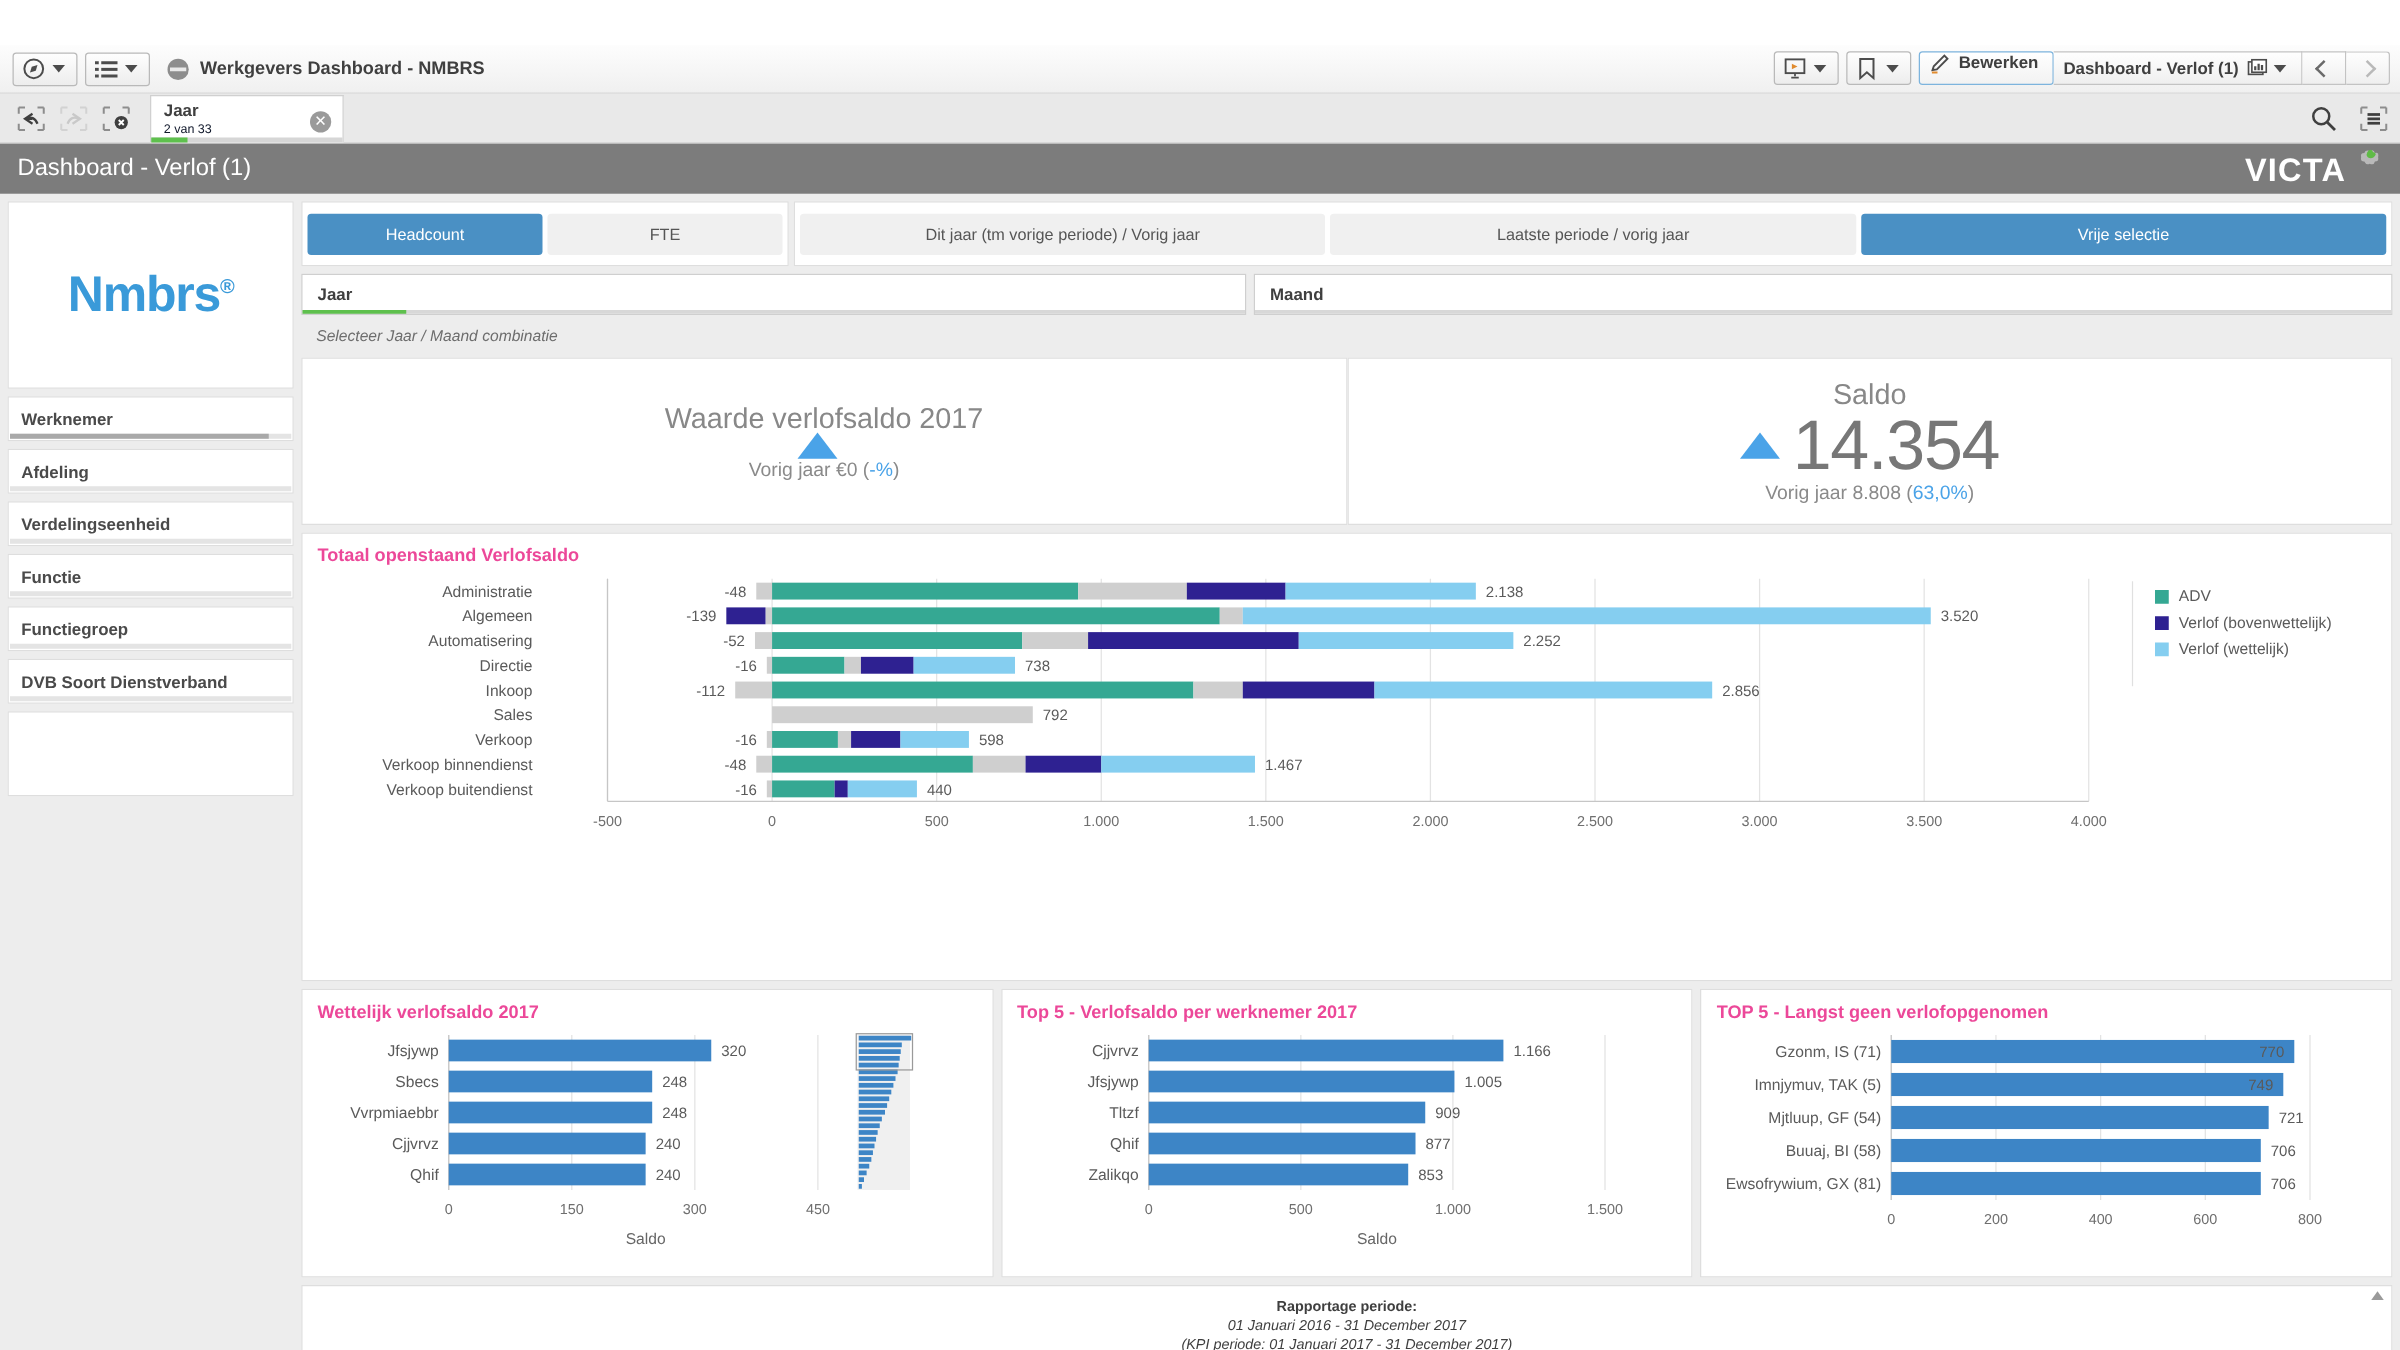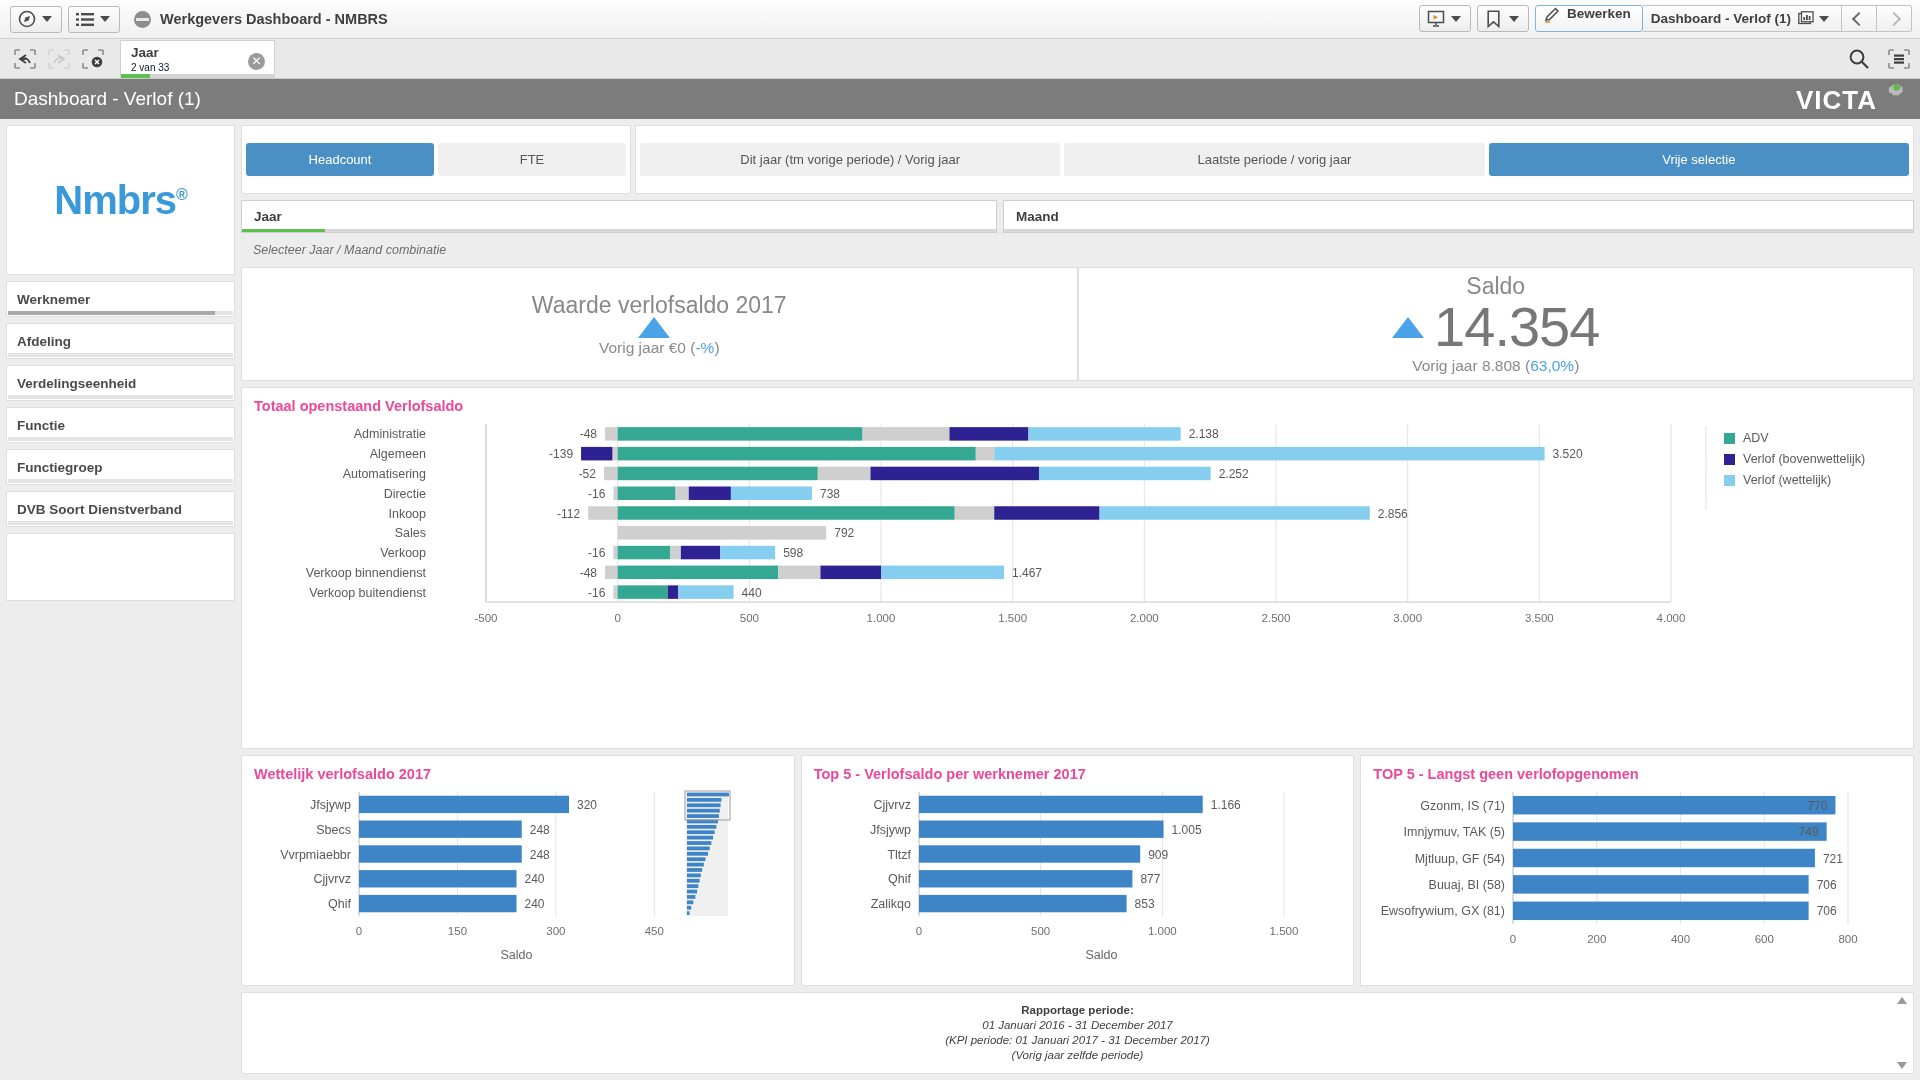--- a/index.html
+++ b/index.html
@@ -1,21 +1,21 @@
 <!DOCTYPE html>
 <html><head>
 <meta charset="utf-8">
 <style>
   * { box-sizing: border-box; margin:0; padding:0; }
   html,body { width:1920px; height:1080px; overflow:hidden;
     font-family:"Liberation Sans", sans-serif; background:#ffffff; }
 
   
   .topbar{height:39px;background:linear-gradient(#fdfdfd,#f0f0f0);
-    border-bottom:1px solid #cfcfcf;display:flex;align-items:center;padding:0 10px;position:relative;}
+    border-bottom:1px solid #cfcfcf;display:flex;align-items:center;padding:0 10px;position:relative;margin-top:36px;}
   .tb-btn{height:27px;border:1px solid #b9b9b9;border-radius:3px;
     background:linear-gradient(#fefefe,#ededed);display:flex;align-items:center;
     padding:0 5px;margin-right:6px;cursor:pointer;}
   .tb-btn .glyph{width:22px;height:22px;display:flex;align-items:center;justify-content:center;}
   .caret{width:0;height:0;border-left:5px solid transparent;border-right:5px solid transparent;
     border-top:6px solid #4c4c4c;margin:0 4px;}
   .app-title{display:flex;align-items:center;font-size:14.5px;font-weight:bold;color:#3f3f3f;margin-left:8px;}
   .app-dot{width:17px;height:17px;border-radius:50%;background:#8d8d8d;margin-right:9px;position:relative;}
   .app-dot:after{content:"";position:absolute;left:2px;top:7px;width:13px;height:3px;background:#e9e9e9;}
   .tb-right{position:absolute;right:8px;top:5px;display:flex;align-items:center;}
@@ -57,35 +57,35 @@
   .logo-card{height:150px;display:flex;align-items:center;justify-content:center;}
   .logo-txt{font-size:40px;font-weight:bold;color:#3a9ad9;letter-spacing:-1px;}
   .logo-txt sup{font-size:16px;vertical-align:super;}
   .filter{height:36px;padding:0 10px;display:flex;align-items:center;position:relative;cursor:pointer;}
   .filter span{font-size:13.5px;font-weight:bold;color:#4a4a4a;}
   .fbar{position:absolute;left:1px;right:1px;bottom:1px;height:4px;background:#e4e4e4;}
   .fbar i{display:block;height:100%;background:#a9a9a9;}
   .left-filler{flex:0 0 68px;}
 
   .right{flex:1;display:flex;flex-direction:column;gap:6px;}
-  .rowA{display:flex;gap:4px;height:69px;}
+  .rowA{display:flex;gap:4px;height:52px;}
   .btnpanel{background:#fff;border:1px solid #dedede;display:flex;align-items:center;padding:4px;gap:4px;}
   .p1{width:390px;} .p2{flex:1;}
   .seg{flex:1;height:33px;border-radius:3px;background:#f0f0f0;color:#555;font-size:13px;
     display:flex;align-items:center;justify-content:center;cursor:pointer;}
   .seg.on{background:#4a90c4;color:#fff;}
   .rowB{display:flex;gap:6px;height:33px;}
   .lb{background:#fff;border:1px solid #cfcfcf;height:33px;position:relative;display:flex;align-items:center;
     padding-left:12px;cursor:pointer;}
   .lb span{font-size:13.5px;font-weight:bold;color:#3f3f3f;}
   .lb .ul{position:absolute;left:0;right:0;bottom:0;height:3px;background:#d8d8d8;}
   .lb .ul i{display:block;height:100%;background:#5ec04d;}
   .hint{height:22px;display:flex;align-items:center;padding-left:12px;font-size:12.5px;color:#6d6d6d;font-style:italic;}
 
-  .kpirow{display:flex;gap:0;height:114px;}
+  .kpirow{display:flex;gap:0;height:134px;}
   .kpi{flex:1;background:#fff;border:1px solid #dedede;display:flex;flex-direction:column;
     align-items:center;justify-content:center;}
   .kpi .t{font-size:23px;color:#888;font-weight:300;margin-bottom:-2px;}
   .kpi .vrow{display:flex;align-items:center;}
   .tri{width:0;height:0;border-left:16px solid transparent;border-right:16px solid transparent;
     border-bottom:21px solid #4aa3e8;margin-right:10px;}
   .kpi .v{font-size:56px;color:#777;font-weight:300;line-height:58px;letter-spacing:-1px;}
   .kpi .s{font-size:15.5px;color:#8a8a8a;margin-top:1px;}
   .kpi .s b{color:#4aa3e8;font-weight:400;}
 

